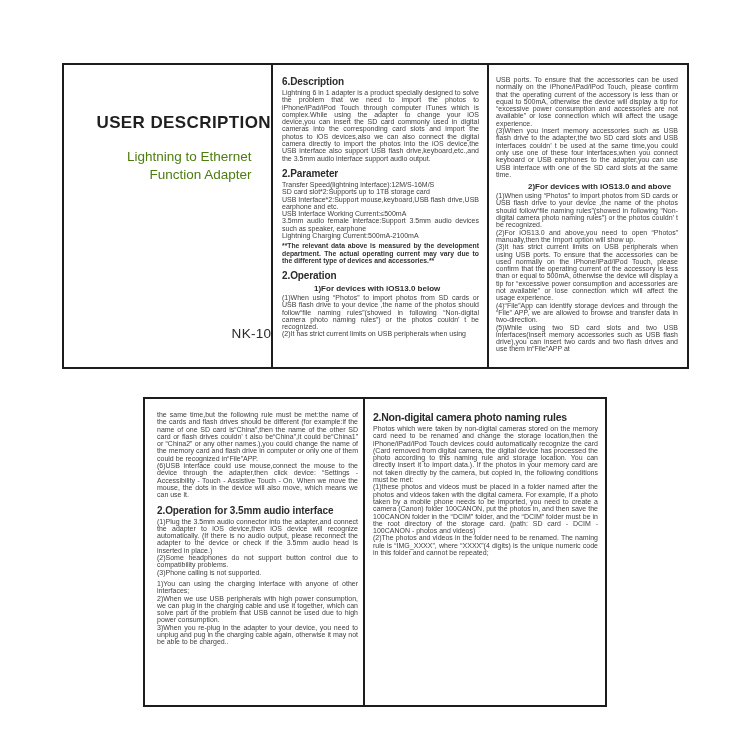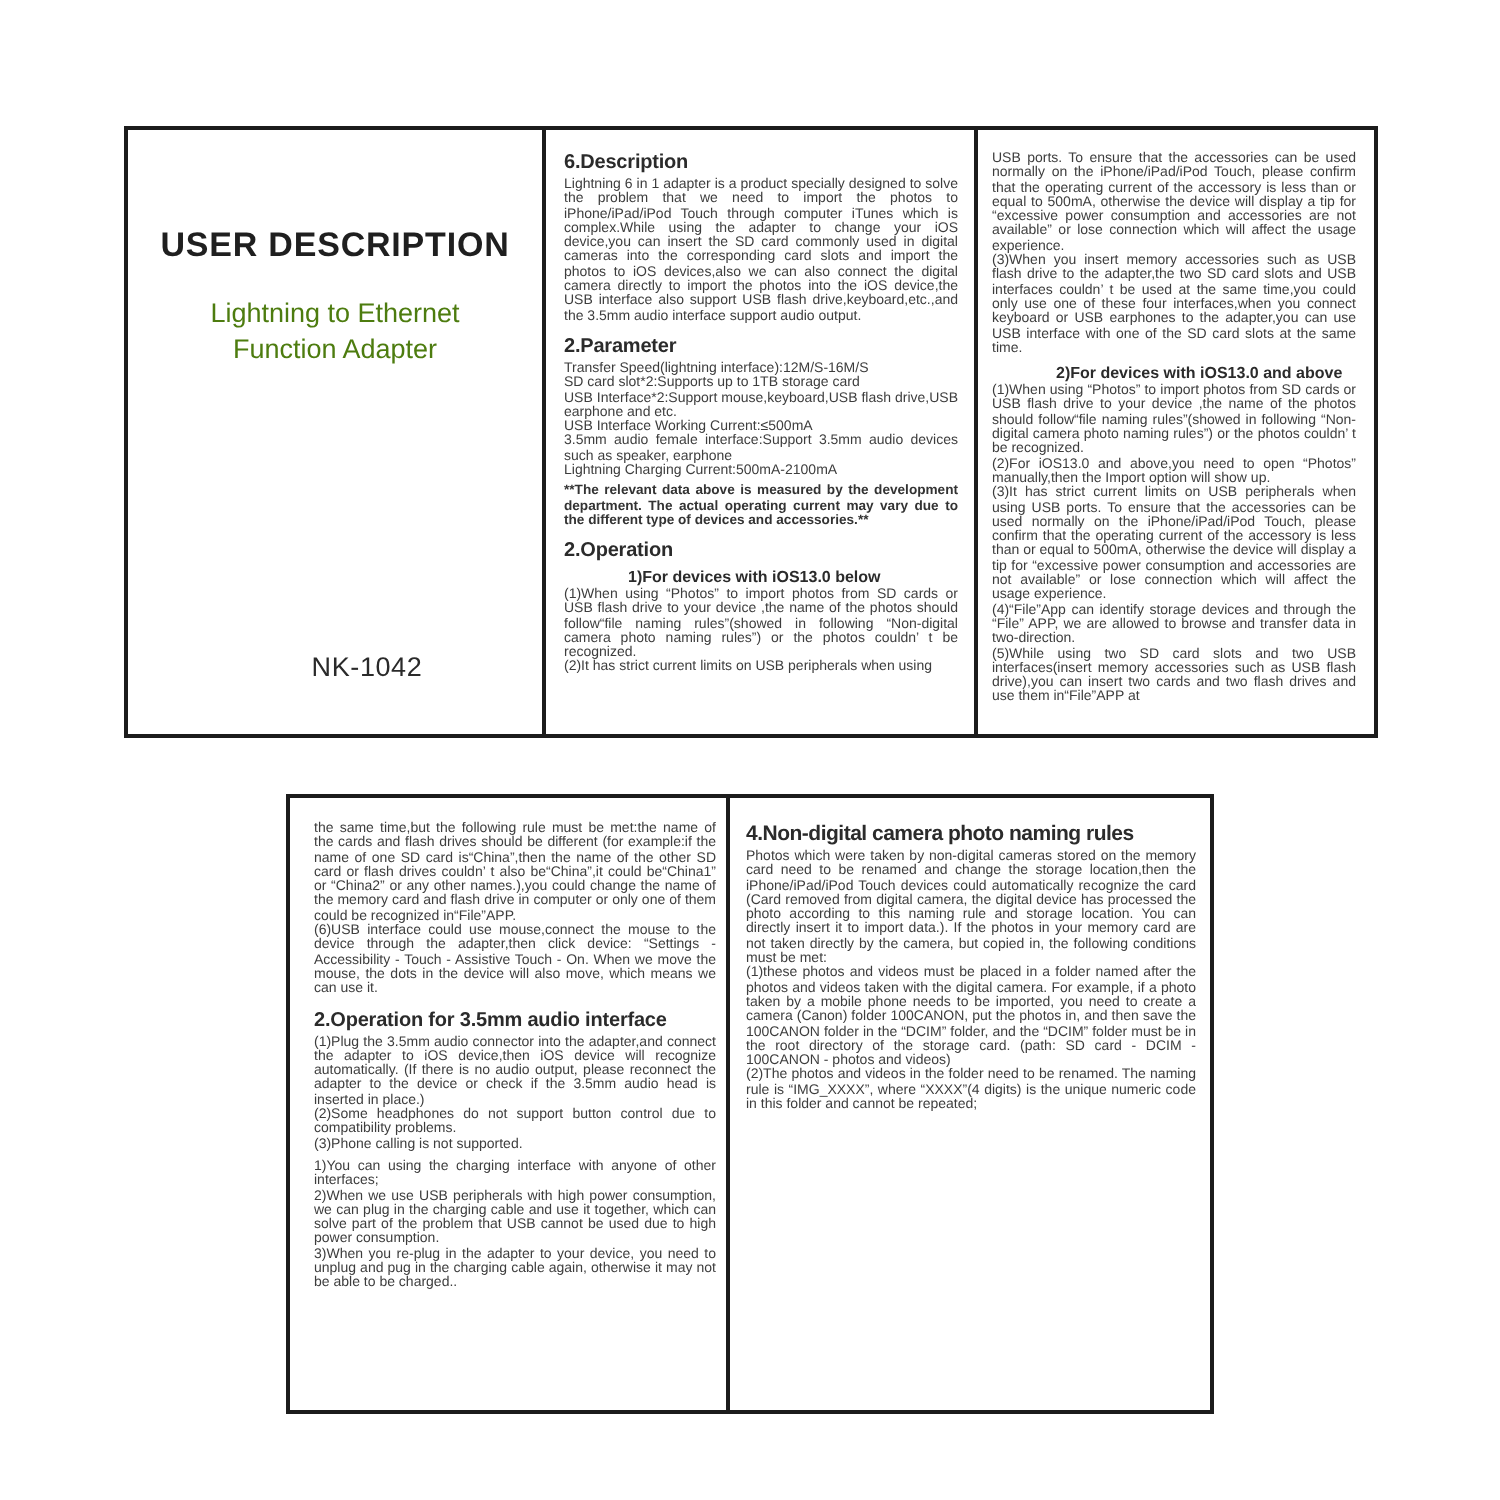--- a/index.html
+++ b/index.html
@@ -11,21 +11,21 @@
   .panel{
     position:absolute;background:#fff;
     border:2px solid #1c1c1c;box-sizing:border-box;
     display:flex;flex-direction:row;
   }
   #panel-top{left:62px;top:63px;width:627px;height:306px;}
   #panel-bottom{left:143px;top:397px;width:464px;height:310px;}
   .col{box-sizing:border-box;overflow:hidden;height:100%;}
   .divider-right{border-right:2px solid #1c1c1c;}
   
-  .cover-col{width:209px;position:relative;text-align:center;}
+  .cover-col{width:209px;position:relative;text-align:right;}
   .top-mid-col{width:216px;padding:11px 8px 0 9px;}
   .top-right-col{width:196px;padding:11px 7px 0 7px;}
   
   .bot-left-col{width:220px;padding:12px 5px 0 12px;}
   .bot-right-col{width:240px;padding:12px 7px 0 8px;}
 
   .cover-title{
     margin-top:48px;font-size:17px;font-weight:bold;color:#1f1f1f;
     letter-spacing:0.4px;
   }
@@ -119,20 +119,20 @@
     </div>
 
     <div>
       <p class="bt">1)You can using the charging interface with anyone of other interfaces;</p>
       <p class="bt">2)When we use USB peripherals with high power consumption, we can plug in the charging cable and use it together, which can solve part of the problem that USB cannot be used due to high power consumption.</p>
       <p class="bt">3)When you re-plug in the adapter to your device, you need to unplug and pug in the charging cable again, otherwise it may not be able to be charged..</p>
     </div>
   </div>
 
   <div class="col bot-right-col">
-    <div class="sec-title first wide">4.Non-digital camera photo naming rules</div>
+    <div class="sec-title first wide">2.Non-digital camera photo naming rules</div>
     <div>
       <p class="bt">Photos which were taken by non-digital cameras stored on the memory card need to be renamed and change the storage location,then the iPhone/iPad/iPod Touch devices could automatically recognize the card (Card removed from digital camera, the digital device has processed the photo according to this naming rule and storage location. You can directly insert it to import data.). If the photos in your memory card are not taken directly by the camera, but copied in, the following conditions must be met:</p>
       <p class="bt">(1)these photos and videos must be placed in a folder named after the photos and videos taken with the digital camera. For example, if a photo taken by a mobile phone needs to be imported, you need to create a camera (Canon) folder 100CANON, put the photos in, and then save the 100CANON folder in the “DCIM” folder, and the “DCIM” folder must be in the root directory of the storage card. (path: SD card - DCIM - 100CANON - photos and videos)</p>
       <p class="bt">(2)The photos and videos in the folder need to be renamed. The naming rule is “IMG_XXXX”, where “XXXX”(4 digits) is the unique numeric code in this folder and cannot be repeated;</p>
     </div>
   </div>
 </div>
 
 </body></html>

